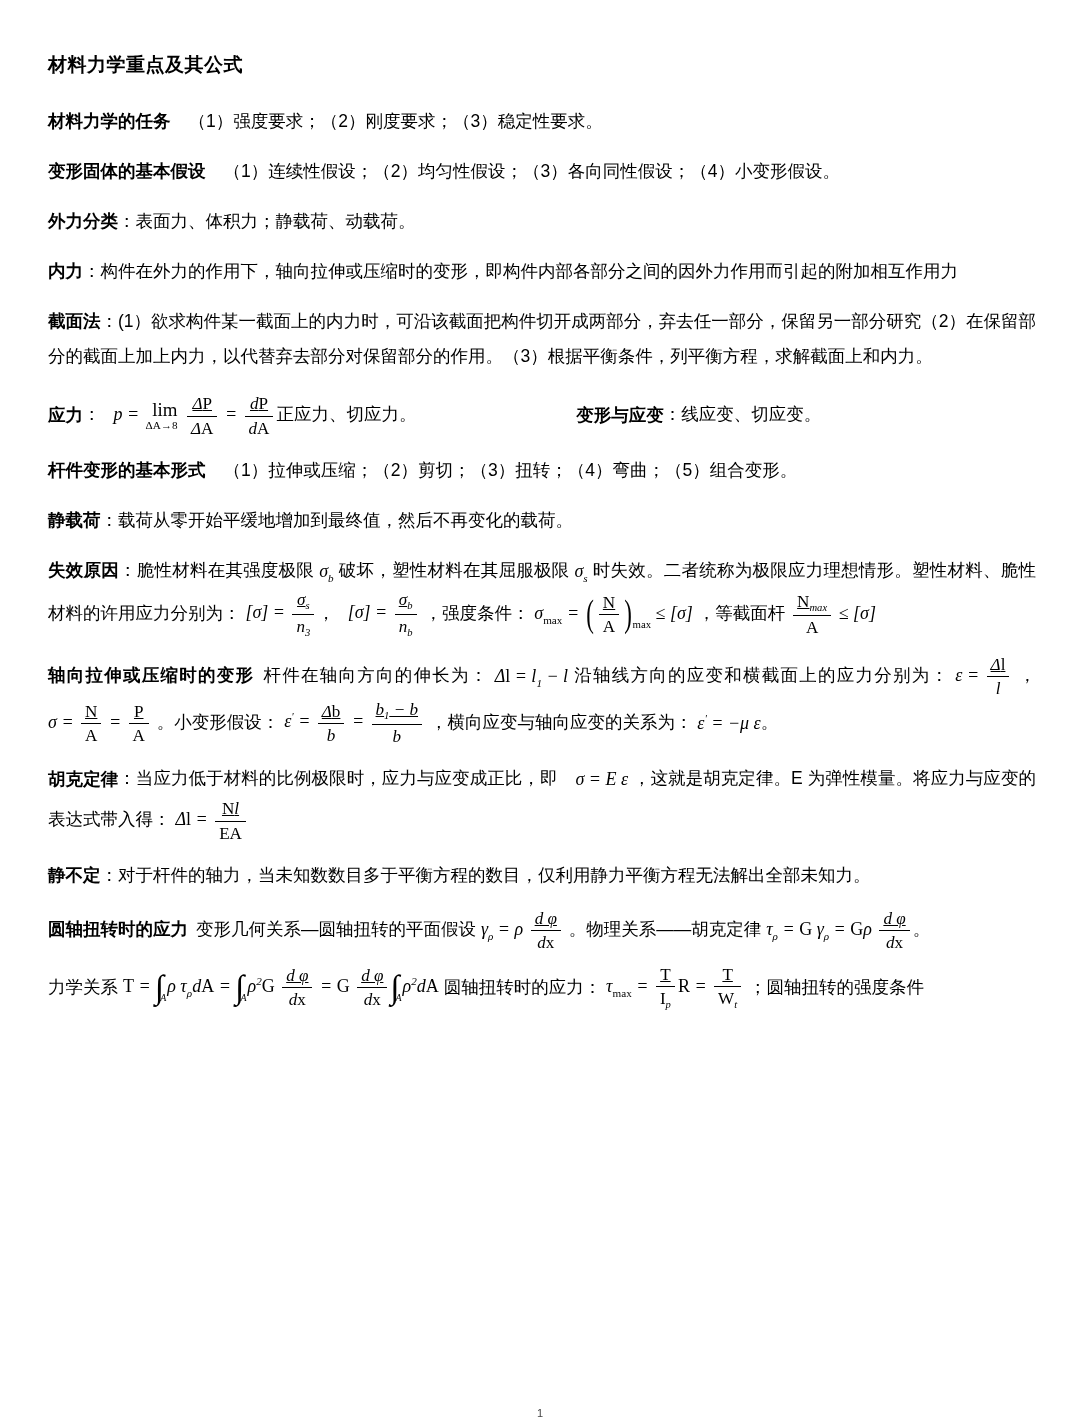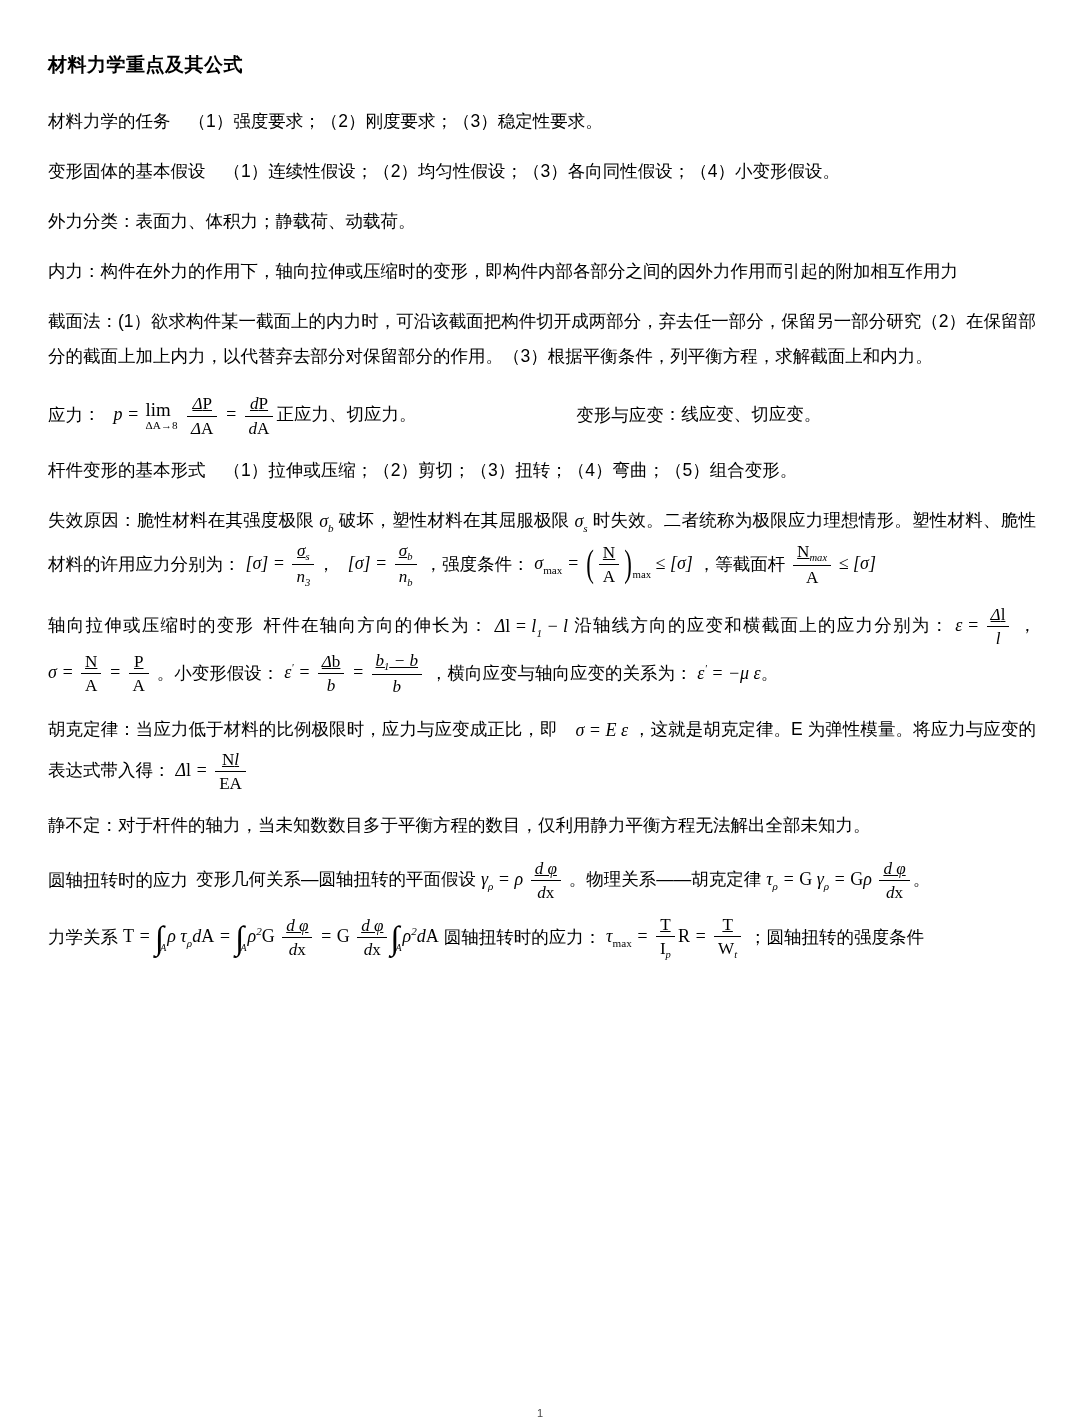--- a/index.html
+++ b/index.html
@@ -29,21 +29,21 @@
   .para {
     font-size: 17.5px;
     line-height: 2.05;
     margin: 0 0 14px 0;
     text-align: justify;
   }
   .para.tight {
     margin-bottom: 10px;
   }
   .lead {
-    font-weight: normal;
+    font-weight: bold;
     margin-top: 10px;
   }
   .sp {
     display: inline-block;
     width: 18px;
   }
   .sp-sm {
     display: inline-block;
     width: 8px;
   }
@@ -75,21 +75,21 @@
     border-bottom: 1.3px solid #000;
     text-decoration: underline;
   }
   .frac .den {
     display: block;
     padding: 1px 4px 0 4px;
   }
   .lim {
     display: inline-block;
     vertical-align: middle;
-    text-align: left;
+    text-align: right;
     line-height: 1.05;
     font-style: normal;
     margin: 11px 2px;
   }
   .lim .lim-top { display: block; font-size: 1.05em; }
   .lim .lim-bot { display: block; font-size: 0.62em; }
   sub, sup {
     font-size: 0.62em;
     font-style: italic;
   }
@@ -176,20 +176,23 @@
       <span class="frac"><span class="num">d<span class="up">P</span></span><span class="den">d<span class="up">A</span></span></span>
     </span><span>正应力、切应力。</span>
     <span class="gap-lg"></span>
     <span class="lead">变形与应变</span><span>：线应变、切应变。</span>
   </p>
 
   <p class="para">
     <span class="lead">杆件变形的基本形式</span><span class="sp"></span><span>（1）拉伸或压缩；（2）剪切；（3）扭转；（4）弯曲；（5）组合变形。</span>
   </p>
 
+  <p class="para">
+    <span class="lead">静载荷</span><span>：载荷从零开始平缓地增加到最终值，然后不再变化的载荷。</span>
+  </p>
 
 
   <p class="para">
     <span class="lead">失效原因</span><span>：脆性材料在其强度极限</span>
     <span class="math">σ<sub>b</sub></span>
     <span>破坏，塑性材料在其屈服极限</span>
     <span class="math">σ<sub>s</sub></span>
     <span>时失效。二者统称为极限应力理想情形。塑性材料、脆性材料的许用应力分别为：</span>
     <span class="math">
       [σ]&nbsp;=&nbsp;<span class="frac"><span class="num">σ<sub>s</sub></span><span class="den">n<sub>3</sub></span></span>

